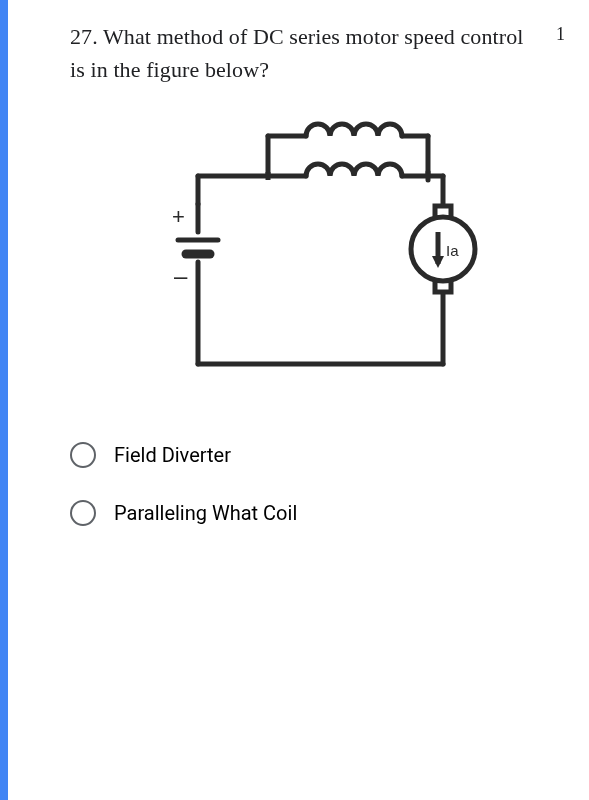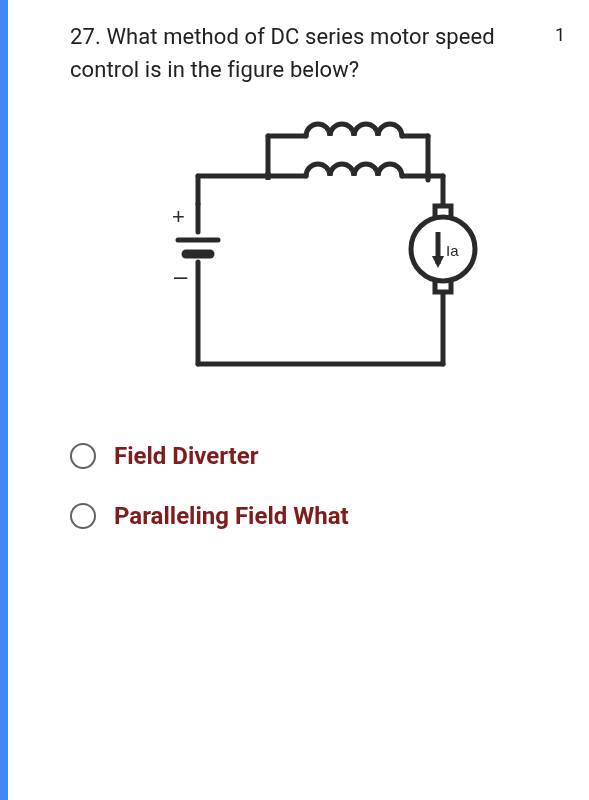--- a/index.html
+++ b/index.html
@@ -17,20 +17,21 @@
     width: 8px;
     height: 800px;
     background: #4285f4;
   }
   .content {
     padding: 20px 24px 20px 70px;
   }
   .question-row {
     display: flex;
     align-items: flex-start;
+    font-family: Liberation Serif, serif;
   }
   .question-text {
     font-size: 22px;
     line-height: 1.5;
     letter-spacing: 0.1px;
     flex: 1;
   }
   .points {
     font-size: 18px;
     color: #202124;
@@ -59,23 +60,22 @@
   }
   .radio {
     width: 26px;
     height: 26px;
     border: 2.5px solid #5f6368;
     border-radius: 50%;
     margin-right: 18px;
     flex-shrink: 0;
   }
   .option-label {
-    font-size: 24px;
-    color: #7f1d1d;
-    font-weight: bold;
+    font-size: 20px;
+    color: #000000;
   }
 </style>
 </head>
 <body>
 
 <div class="left-bar"></div>
 
 <div class="content">
 
   <div class="question-row">
@@ -143,17 +143,17 @@
 
     <label class="option">
       <span class="radio"></span>
       <span class="option-label">Field Diverter</span>
     </label>
 
 
 
     <label class="option">
       <span class="radio"></span>
-      <span class="option-label">Paralleling Field What</span>
+      <span class="option-label">Paralleling What Coil</span>
     </label>
 
   </div>
 </div>
 
 </body></html>

